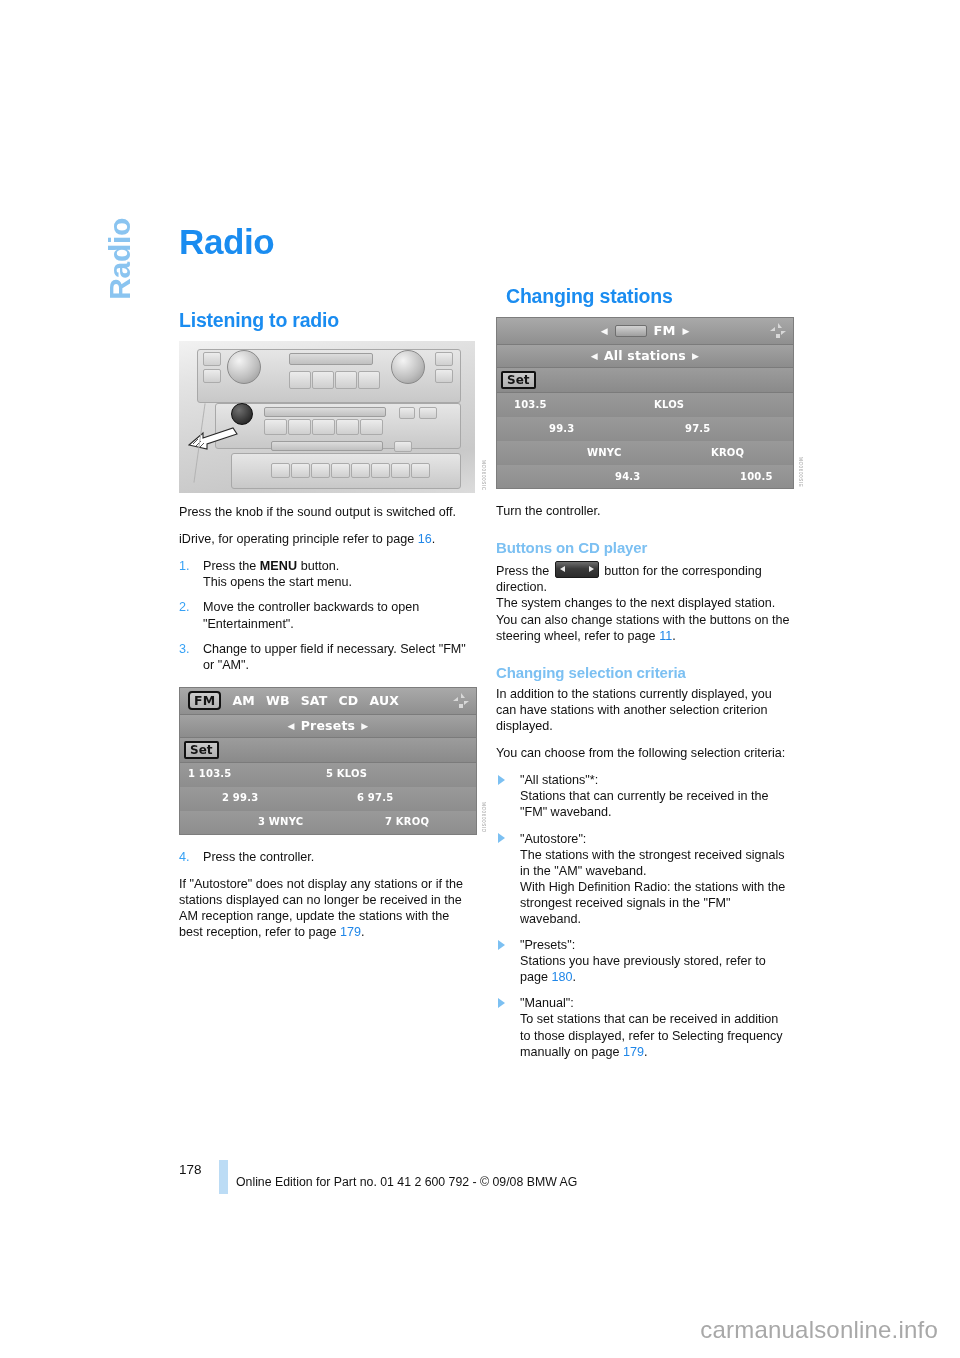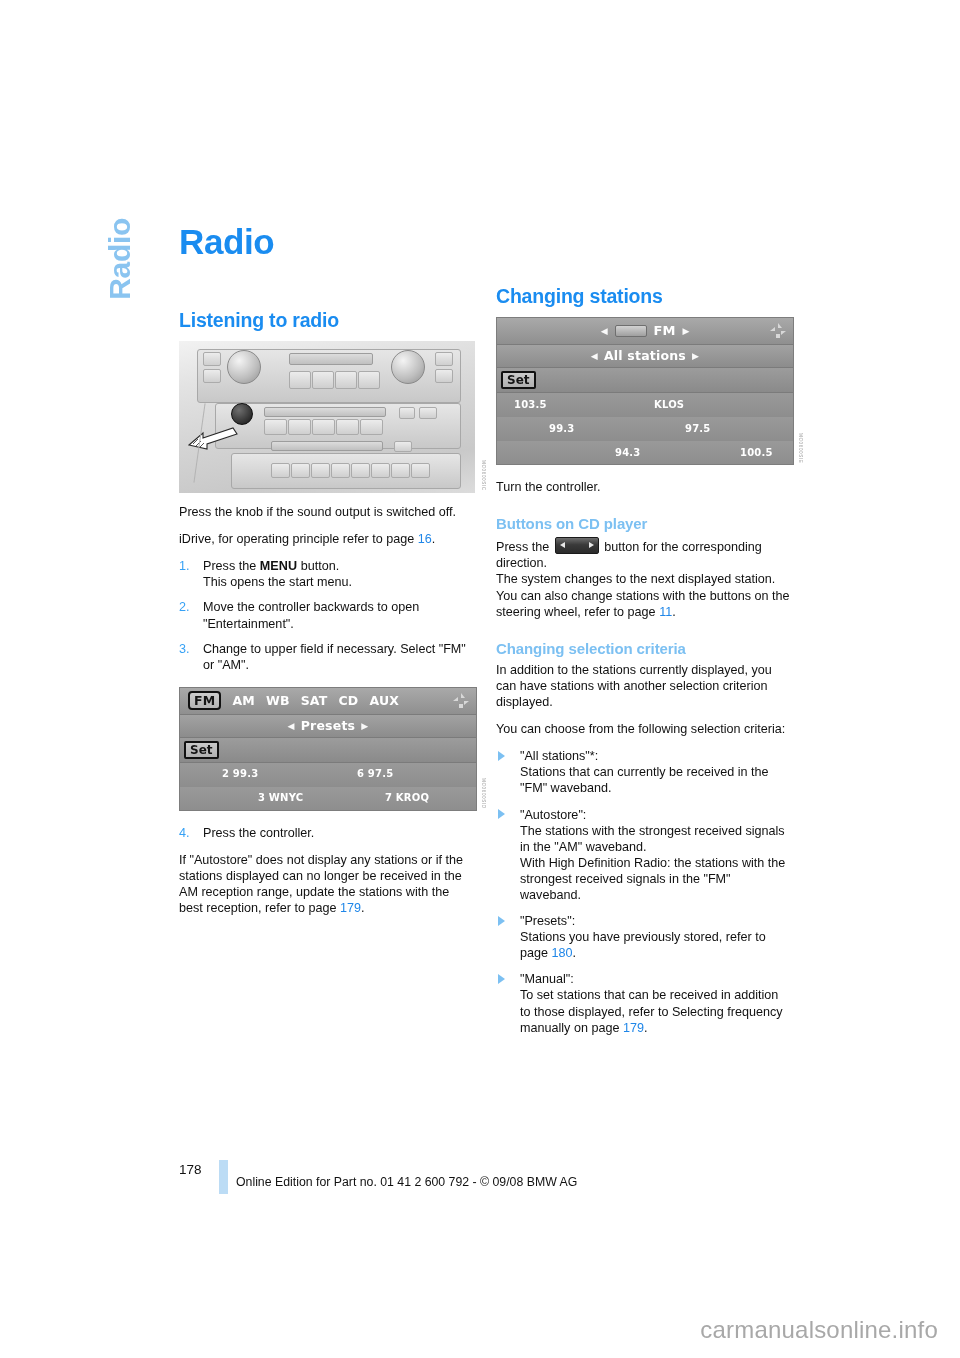--- a/index.html
+++ b/index.html
@@ -66,21 +66,21 @@
   p { margin: 0 0 11px 0; }
   p.tight { margin-bottom: 0; }
 
   h2.sec {
     font-size: 19.5px;
     font-weight: bold;
     color: #1a8cf0;
     margin: 24px 0 13px 0;
     letter-spacing: -0.2px;
   }
-  h2.sec.first { margin-top: 0; }
+  h2.sec.first { margin-top: 0; margin-left: 10px; }
 
   h3.sub {
     font-size: 15px;
     font-weight: bold;
     color: #7cc0f2;
     margin: 21px 0 5px 0;
     letter-spacing: -0.1px;
   }
 
   .pref { color: #1f86e8; }
@@ -483,20 +483,24 @@
           <span class="cd-arrow-s">◀</span>
           <span>Presets</span>
           <span class="cd-arrow-s">▶</span>
         </div>
         <div class="cd-setrow">
           <span class="cd-set">Set</span>
         </div>
         <div style="position:relative;">
           <div class="cd-divider" style="height:92px;"></div>
           <div class="cd-row">
+            <span class="cd-cell-l" style="left:8px;">1 103.5</span>
+            <span class="cd-cell-r" style="left:146px;">5 KLOS</span>
+          </div>
+          <div class="cd-row">
             <span class="cd-cell-l" style="left:42px;">2 99.3</span>
             <span class="cd-cell-r" style="left:177px;">6 97.5</span>
           </div>
           <div class="cd-row">
             <span class="cd-cell-l" style="left:78px;">3 WNYC</span>
             <span class="cd-cell-r" style="left:205px;">7 KROQ</span>
           </div>
         </div>
       </div>
       <div class="fig-code">MO0600SID</div>
@@ -547,20 +551,24 @@
           <div class="cd-divider" style="height:92px;"></div>
           <div class="cd-row">
             <span class="cd-cell-l" style="left:17px;">103.5</span>
             <span class="cd-cell-r" style="left:157px;">KLOS</span>
           </div>
           <div class="cd-row">
             <span class="cd-cell-l" style="left:52px;">99.3</span>
             <span class="cd-cell-r" style="left:188px;">97.5</span>
           </div>
           <div class="cd-row">
+            <span class="cd-cell-l" style="left:90px;">WNYC</span>
+            <span class="cd-cell-r" style="left:214px;">KROQ</span>
+          </div>
+          <div class="cd-row">
             <span class="cd-cell-l" style="left:118px;">94.3</span>
             <span class="cd-cell-r" style="left:243px;">100.5</span>
           </div>
         </div>
       </div>
       <div class="fig-code">MO0600SIE</div>
     </div>
 
     <p style="margin-top:14px;">Turn the controller.</p>
 

